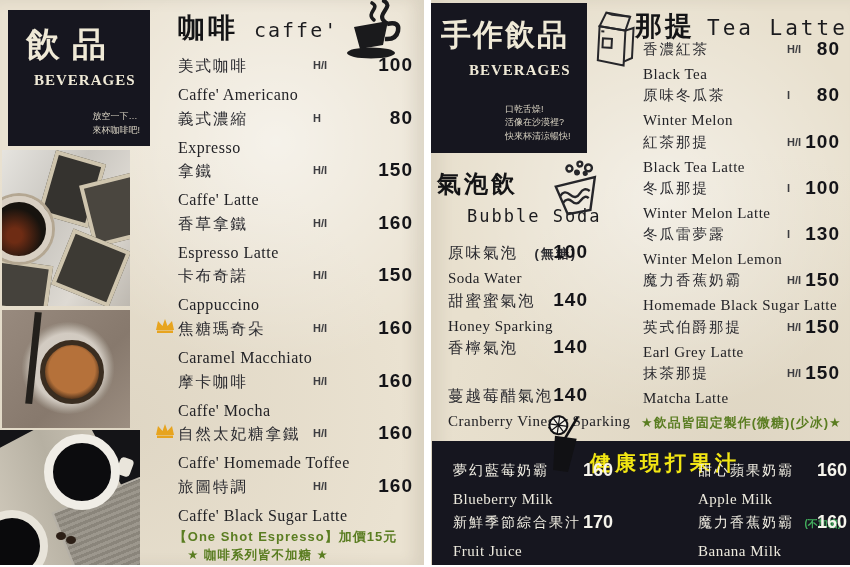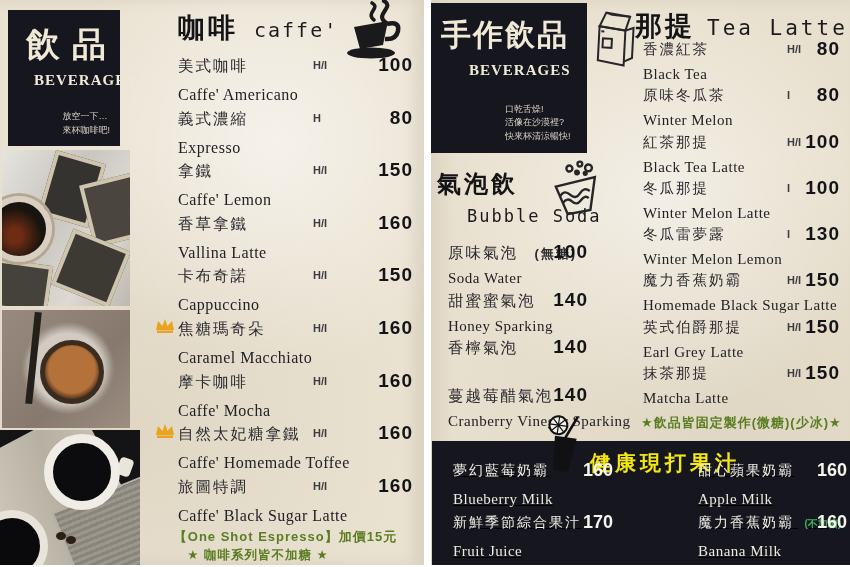--- a/index.html
+++ b/index.html
@@ -14,21 +14,21 @@
       #eae2d1;
       box-shadow:inset -10px 0 14px rgba(80,70,50,.10);}
   #page-right{left:431px;width:419px;background:
       radial-gradient(circle at 55% 35%,rgba(255,255,255,.5),rgba(255,255,255,0) 50%),
       radial-gradient(circle at 75% 80%,rgba(185,173,150,.20),rgba(255,255,255,0) 55%),
       #e8e0ce;
       box-shadow:inset 10px 0 14px rgba(80,70,50,.08);}
 
   
   .brandbox{position:absolute;background:#16161f;color:#efe9d6;}
-  #brand-l{left:8px;top:10px;width:112px;height:136px;}
+  #brand-l{left:8px;top:10px;width:142px;height:136px;}
   #brand-l .zh{font-size:34px;font-weight:700;letter-spacing:12px;padding:12px 0 0 18px;
                font-family:"Liberation Serif","DejaVu Serif",serif;}
   #brand-l .en{font-family:"Liberation Serif","DejaVu Serif",serif;font-weight:700;
                font-size:15px;letter-spacing:1px;margin:4px 0 0 26px;}
   #brand-l .tag{position:absolute;right:10px;bottom:8px;font-size:9px;line-height:1.55;
                color:#d9d3c3;text-align:left;}
   #brand-r{left:0;top:3px;width:156px;height:150px;}
   #brand-r .zh{font-size:30px;font-weight:700;letter-spacing:2px;padding:12px 0 0 10px;}
   #brand-r .en{font-family:"Liberation Serif","DejaVu Serif",serif;font-weight:700;
                font-size:15px;letter-spacing:1px;margin:6px 0 0 38px;}
@@ -84,21 +84,21 @@
   .greennote{position:absolute;color:#5a7d21;font-weight:700;}
   #note-shot{left:148px;top:528px;width:275px;text-align:center;font-size:13px;letter-spacing:1px;}
   #note-sugar{left:158px;top:547px;width:200px;text-align:center;font-size:12.5px;letter-spacing:1px;}
   #note-tea{left:210px;top:414px;font-size:13px;letter-spacing:1px;}
 
   
   #juice-box{position:absolute;left:1px;top:441px;width:418px;height:124px;background:#16161f;}
   #juice-title{position:absolute;left:158px;top:8px;font-size:21px;font-weight:900;
                color:#f2e613;letter-spacing:4px;}
   #juice-glass{position:absolute;left:106px;top:-28px;}
-  .jcol{position:absolute;top:20px;text-decoration:underline;}
+  .jcol{position:absolute;top:20px;}
   #jcol1{left:21px;width:160px;}
   #jcol2{left:266px;width:149px;}
   .jitem{position:relative;height:52px;}
   .jitem .r1{position:relative;height:26px;}
   .jitem .zh{font-size:14px;color:#f1eee3;letter-spacing:2px;}
   .jitem .tag2{font-size:10px;color:#43b05e;margin-left:6px;font-weight:700;}
   .jitem .price{position:absolute;right:0;top:-1px;font-size:18px;font-weight:700;color:#f6f4ec;}
   .jitem .en{font-family:"Liberation Serif","DejaVu Serif",serif;font-size:15px;color:#ece9dd;
              letter-spacing:.5px;white-space:nowrap;line-height:24px;}
 
@@ -207,29 +207,29 @@
           <span class="price">80</span>
         </div>
         <div class="en">Expresso</div>
       </div>
       <div class="mi">
         <div class="r1">
           <span class="zh">拿鐵</span>
           <span class="temp">H/I</span>
           <span class="price">150</span>
         </div>
-        <div class="en">Caffe' Lemon</div>
+        <div class="en">Caffe' Latte</div>
       </div>
       <div class="mi">
         <div class="r1">
           <span class="zh">香草拿鐵</span>
           <span class="temp">H/I</span>
           <span class="price">160</span>
         </div>
-        <div class="en">Vallina Latte</div>
+        <div class="en">Espresso Latte</div>
       </div>
       <div class="mi">
         <div class="r1">
           <span class="zh">卡布奇諾</span>
           <span class="temp">H/I</span>
           <span class="price">150</span>
         </div>
         <div class="en">Cappuccino</div>
       </div>
       <div class="mi">

